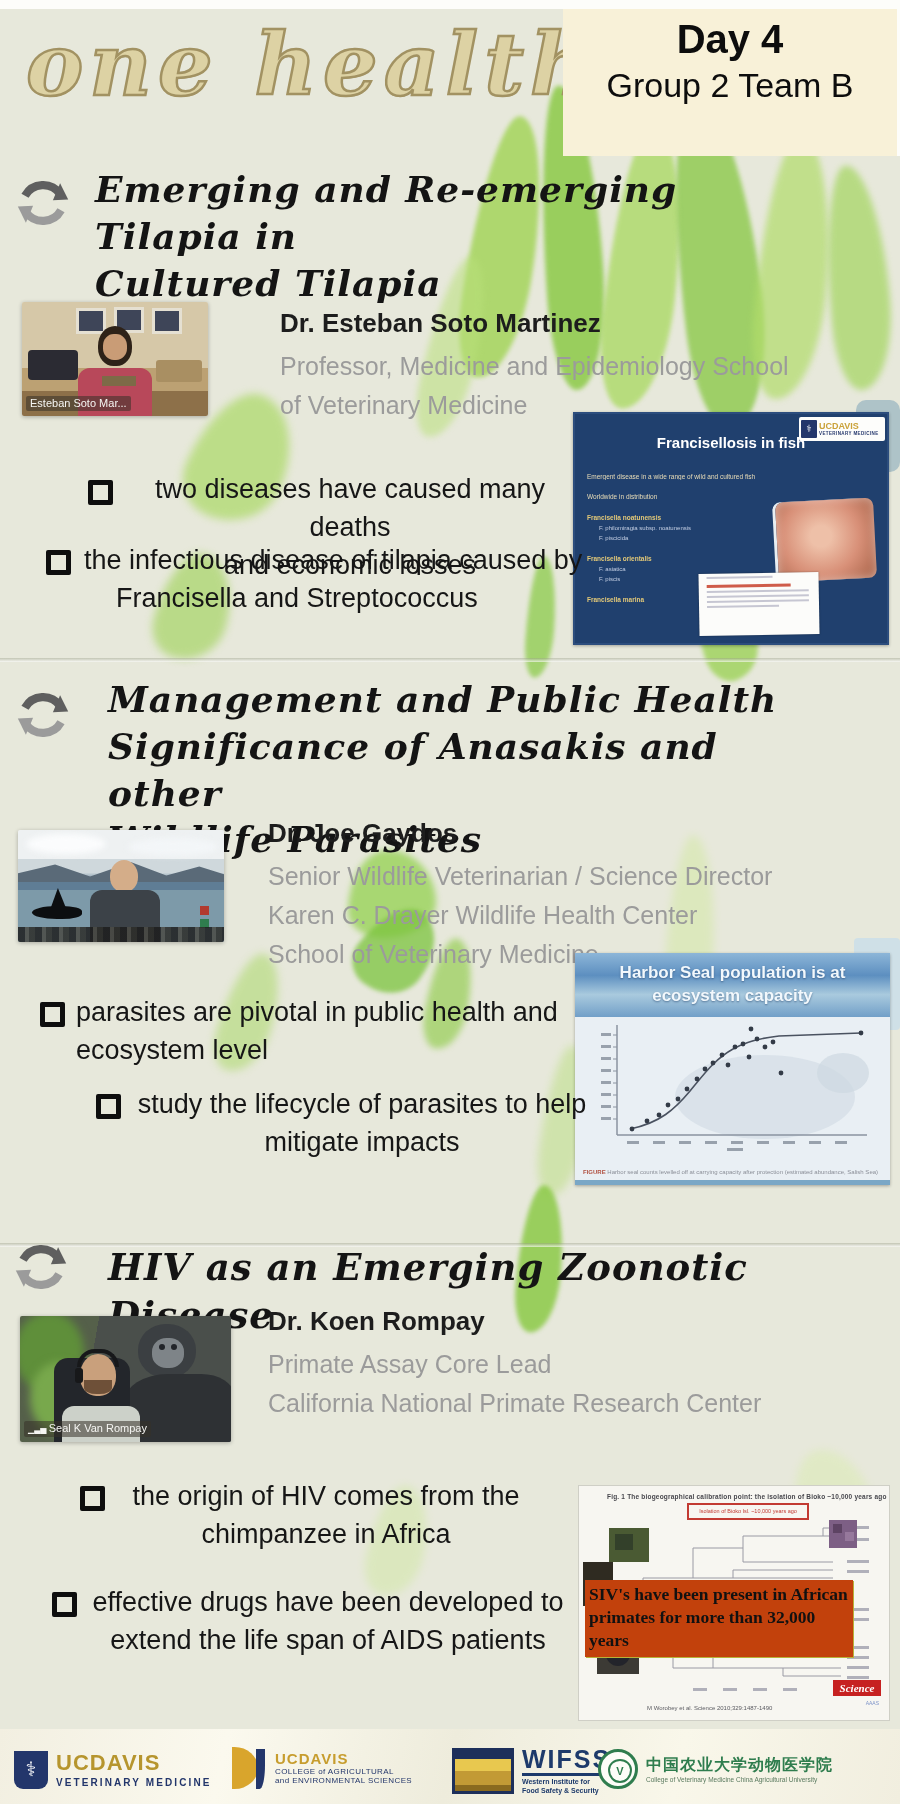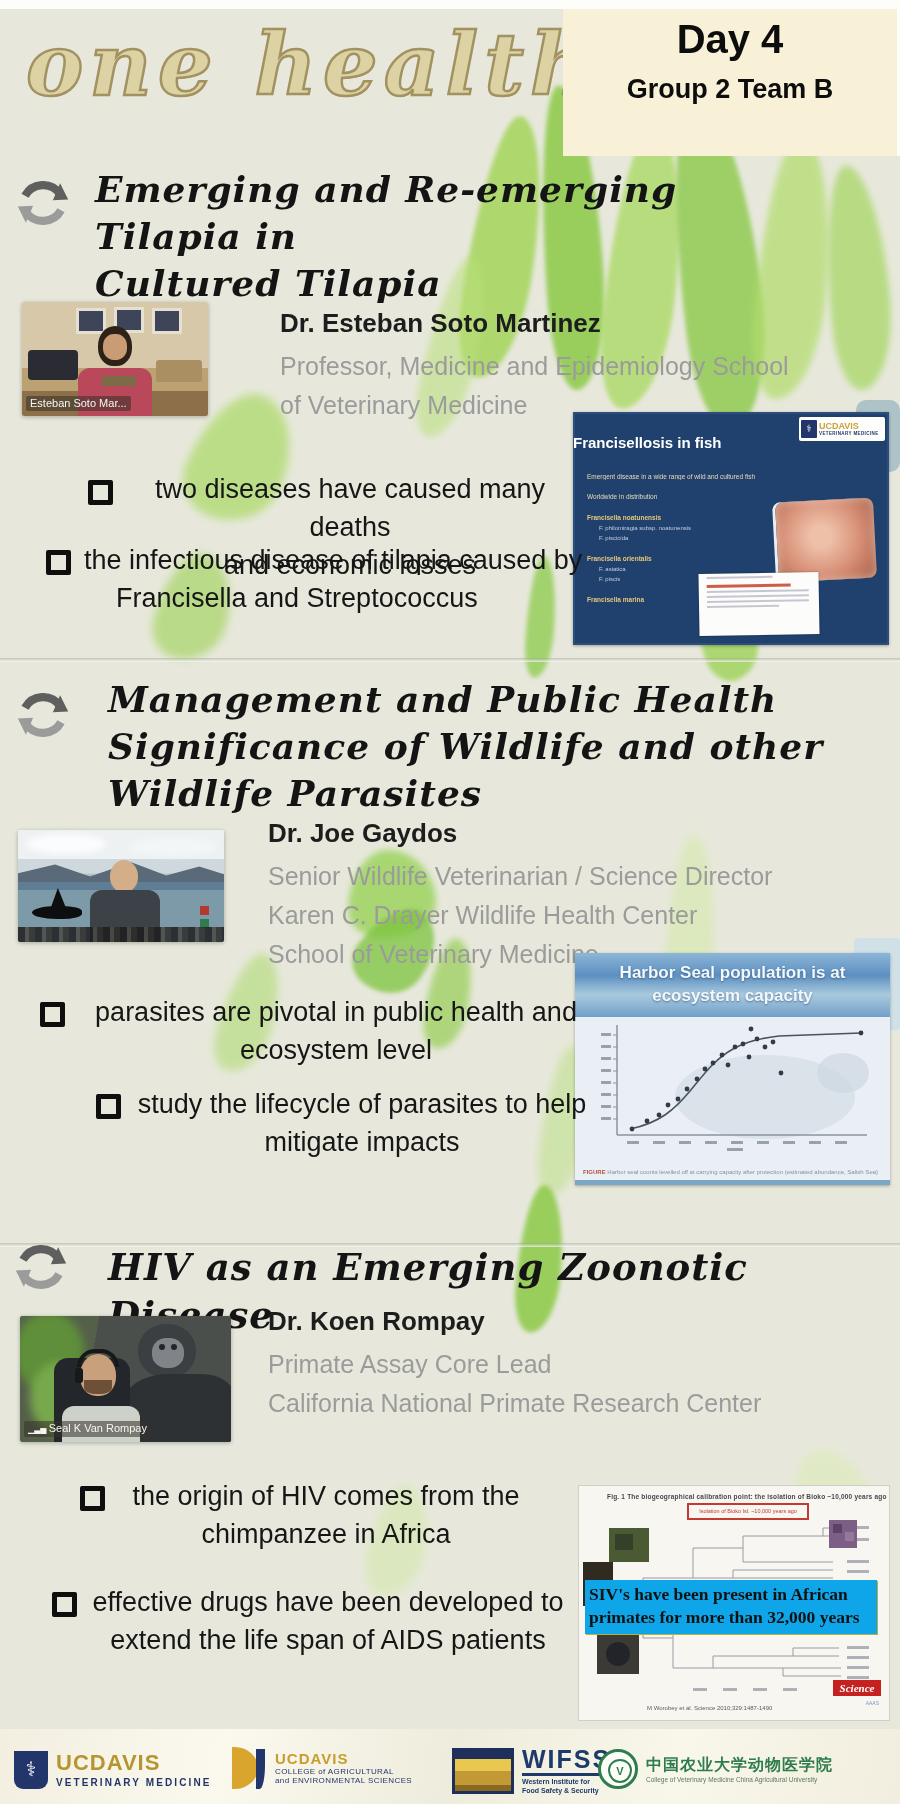--- a/index.html
+++ b/index.html
@@ -9,41 +9,41 @@
   .noi{pointer-events:none}
   
   .leaf{position:absolute;border-radius:45% 55% 60% 40% / 70% 60% 40% 30%}
   
   .topstrip{top:0;left:0;width:900px;height:9px;background:#fdfdfa}
   .wordmark{top:14px;left:26px;font-family:"DejaVu Serif",serif;font-style:italic;font-weight:700;
             font-size:86px;letter-spacing:6px;color:#ddd2a4;-webkit-text-stroke:2.5px #a29262;
             text-shadow:0 1px 0 #bcae82}
   .daybox{top:9px;left:563px;width:334px;height:147px;background:#f8f1d8;text-align:center;color:#0d0d0d}
   .daybox .d1{font-size:40px;font-weight:700;margin-top:8px}
-  .daybox .d2{font-size:27px;font-weight:700;margin-top:12px}
+  .daybox .d2{font-size:34px;font-weight:400;margin-top:4px}
   .daybox .d3{font-size:31px;font-weight:600;margin-top:3px}
   .whitecorner{top:0;left:897px;width:3px;height:156px;background:#fdfdfa}
   
   .divider{left:0;width:900px;height:4px;background:linear-gradient(180deg,rgba(135,140,115,.38),rgba(255,255,255,.65))}
   .sec-title{position:absolute;font-family:"DejaVu Serif",serif;font-style:italic;font-weight:700;
              color:#141414;line-height:1.3;letter-spacing:1px}
   .recycle{position:absolute;width:54px;height:54px}
   
   .video{position:absolute;overflow:hidden;border-radius:2px;box-shadow:0 1px 4px rgba(0,0,0,.28)}
   .vtag{position:absolute;left:4px;bottom:5px;background:rgba(55,50,40,.55);color:#f5f5f2;
         font-size:11px;line-height:15px;padding:0 4px;border-radius:2px;white-space:nowrap}
   .name{font-size:26px;font-weight:700;color:#1d1d1d;margin-bottom:8px}
   .aff{font-size:25px;color:#9b9b9b;line-height:39px}
   
   .check{position:absolute;width:15px;height:15px;border:5px solid #0e0e0e;border-radius:2px}
   .btext{position:absolute;font-size:27px;line-height:38px;color:#161616}
   
   .slide1{position:absolute;left:573px;top:412px;width:316px;height:233px;background:#20406e;
           box-shadow:inset 0 0 0 2px #2c4d7d,0 1px 3px rgba(0,0,0,.3);overflow:hidden}
-  .slide1 .stitle{position:absolute;top:22px;left:0;width:100%;text-align:left;color:#fff;
+  .slide1 .stitle{position:absolute;top:22px;left:0;width:100%;text-align:center;color:#fff;
                   font-size:15px;font-weight:700}
   .ucdtab{position:absolute;right:4px;top:5px;width:86px;height:24px;background:#fdfdfb;border-radius:2px;
           display:flex;align-items:center;padding:1px 2px;box-sizing:border-box}
   .ucdtab .sq{width:16px;height:18px;background:#23366b;color:#fff;font-size:10px;line-height:18px;
               text-align:center;border-radius:1px;margin-right:2px}
   .ucdtab .t1{font-size:9px;font-weight:700;color:#caa23a;line-height:9px}
   .ucdtab .t2{font-size:4.5px;font-weight:700;color:#23366b;letter-spacing:.4px}
   .s1list{position:absolute;left:14px;top:48px;width:190px;color:#d9d2b4}
   .s1list div{white-space:nowrap;overflow:hidden}
   .sb0{font-size:6.5px;color:#e9ddb8;margin-top:13px}
@@ -67,21 +67,21 @@
              font-size:17px;line-height:23px;text-shadow:0 1px 2px rgba(40,70,110,.6)}
   .s2cap{position:absolute;left:8px;bottom:9px;width:296px;font-size:6px;color:#8b8f98;line-height:7px}
   .s2cap b{color:#b05040}
   .s2bot{position:absolute;left:0;bottom:0;width:100%;height:5px;background:#7aa7c6}
   
   .slide3{position:absolute;left:578px;top:1485px;width:312px;height:236px;background:#f7f6f1;
           border:1px solid #cfcfc6;box-sizing:border-box;overflow:hidden}
   .s3fig{position:absolute;top:7px;left:28px;font-size:6.5px;font-weight:700;color:#47474d;letter-spacing:.2px}
   .s3call{position:absolute;top:17px;left:108px;width:118px;height:13px;border:2px solid #c23a32;
           font-size:5.5px;color:#c23a32;text-align:center;line-height:13px;overflow:hidden}
-  .s3banner{position:absolute;left:6px;top:94px;width:292px;background:#0ea5e9;padding:3px 4px 5px 4px;
+  .s3banner{position:absolute;left:6px;top:94px;width:268px;background:#c2410c;padding:3px 4px 5px 4px;
             box-sizing:border-box;box-shadow:1px 1px 0 #b8b23a}
   .s3banner div{font-family:"Liberation Serif",serif;font-weight:700;font-size:17.5px;line-height:23px;color:#111}
   .scibox{position:absolute;right:8px;bottom:24px;width:48px;height:16px;background:#c62121;color:#fff;
           font-family:"Liberation Serif",serif;font-style:italic;font-weight:700;font-size:11px;
           text-align:center;line-height:16px}
   .sciaaas{position:absolute;right:10px;bottom:14px;font-size:5px;color:#7d93c9}
   .s3ref{position:absolute;left:68px;bottom:9px;font-size:6px;color:#5a5a60}
   
   .footer{position:absolute;left:0;top:1729px;width:900px;height:75px;
           background:linear-gradient(102deg,#f2efe1 0%,#fbf9ee 25%,#eeecdc 50%,#f9f7ea 75%,#f1eedf 100%)}
@@ -226,21 +226,21 @@
 <div class="abs divider" style="top:658px"></div>
 
 <svg class="recycle" style="left:16px;top:688px" viewBox="0 0 60 60">
   <path d="M10 22 A23 23 0 0 1 49 20" fill="none" stroke="#5f5f5f" stroke-width="9"></path>
   <polygon points="49,8 58,26 41,27" fill="#5f5f5f"></polygon>
   <path d="M50 38 A23 23 0 0 1 11 40" fill="none" stroke="#9b9b9b" stroke-width="9"></path>
   <polygon points="11,52 2,34 19,33" fill="#9b9b9b"></polygon>
 </svg>
 <div class="sec-title" style="left:108px;top:676px;width:720px;font-size:36px">
   <div>Management and Public Health</div>
-  <div>Significance of Wildlife and other</div>
+  <div>Significance of Anasakis and other</div>
   <div>Wildlife Parasites</div>
 </div>
 
 <div class="video p2">
   <div class="abs" style="left:8px;top:4px;width:80px;height:20px;background:#fbfcfd;border-radius:50%;filter:blur(3px)"></div>
   <div class="abs" style="left:110px;top:8px;width:90px;height:18px;background:#f3f6f8;border-radius:50%;filter:blur(3px)"></div>
   <div class="abs" style="left:0;top:30px;width:100%;height:22px;background:#5a6a78;clip-path:polygon(0 100%,0 60%,18% 20%,35% 75%,55% 10%,72% 70%,88% 30%,100% 65%,100% 100%)"></div>
   <div class="abs" style="left:14px;top:76px;width:50px;height:13px;background:#0c0e10;border-radius:50% 40% 40% 50%"></div>
   <div class="abs" style="left:30px;top:58px;width:18px;height:20px;background:#0c0e10;clip-path:polygon(15% 100%,55% 0,100% 100%)"></div>
   <div class="head" style="left:92px;top:30px;width:28px;height:32px;background:#d4ad89"></div>
@@ -324,21 +324,21 @@
     </g>
   </svg>
   <div class="s2cap">
     <b>FIGURE</b>
     <span>Harbor seal counts levelled off at carrying capacity after protection (estimated abundance, Salish Sea)</span>
   </div>
   <div class="s2bot"></div>
 </div>
 
 <div class="check" style="left:40px;top:1002px"></div>
-<div class="btext" style="left:76px;top:993px;width:520px;text-align:center">
+<div class="btext" style="left:76px;top:993px;width:520px;">
   <div>parasites are pivotal in public health and</div>
   <div>ecosystem level</div>
 </div>
 <div class="check" style="left:96px;top:1094px"></div>
 <div class="btext" style="left:132px;top:1085px;width:460px;text-align:center">
   <div>study the lifecycle of parasites to help</div>
   <div>mitigate impacts</div>
 </div>
 
 <div class="abs divider" style="top:1243px"></div>

